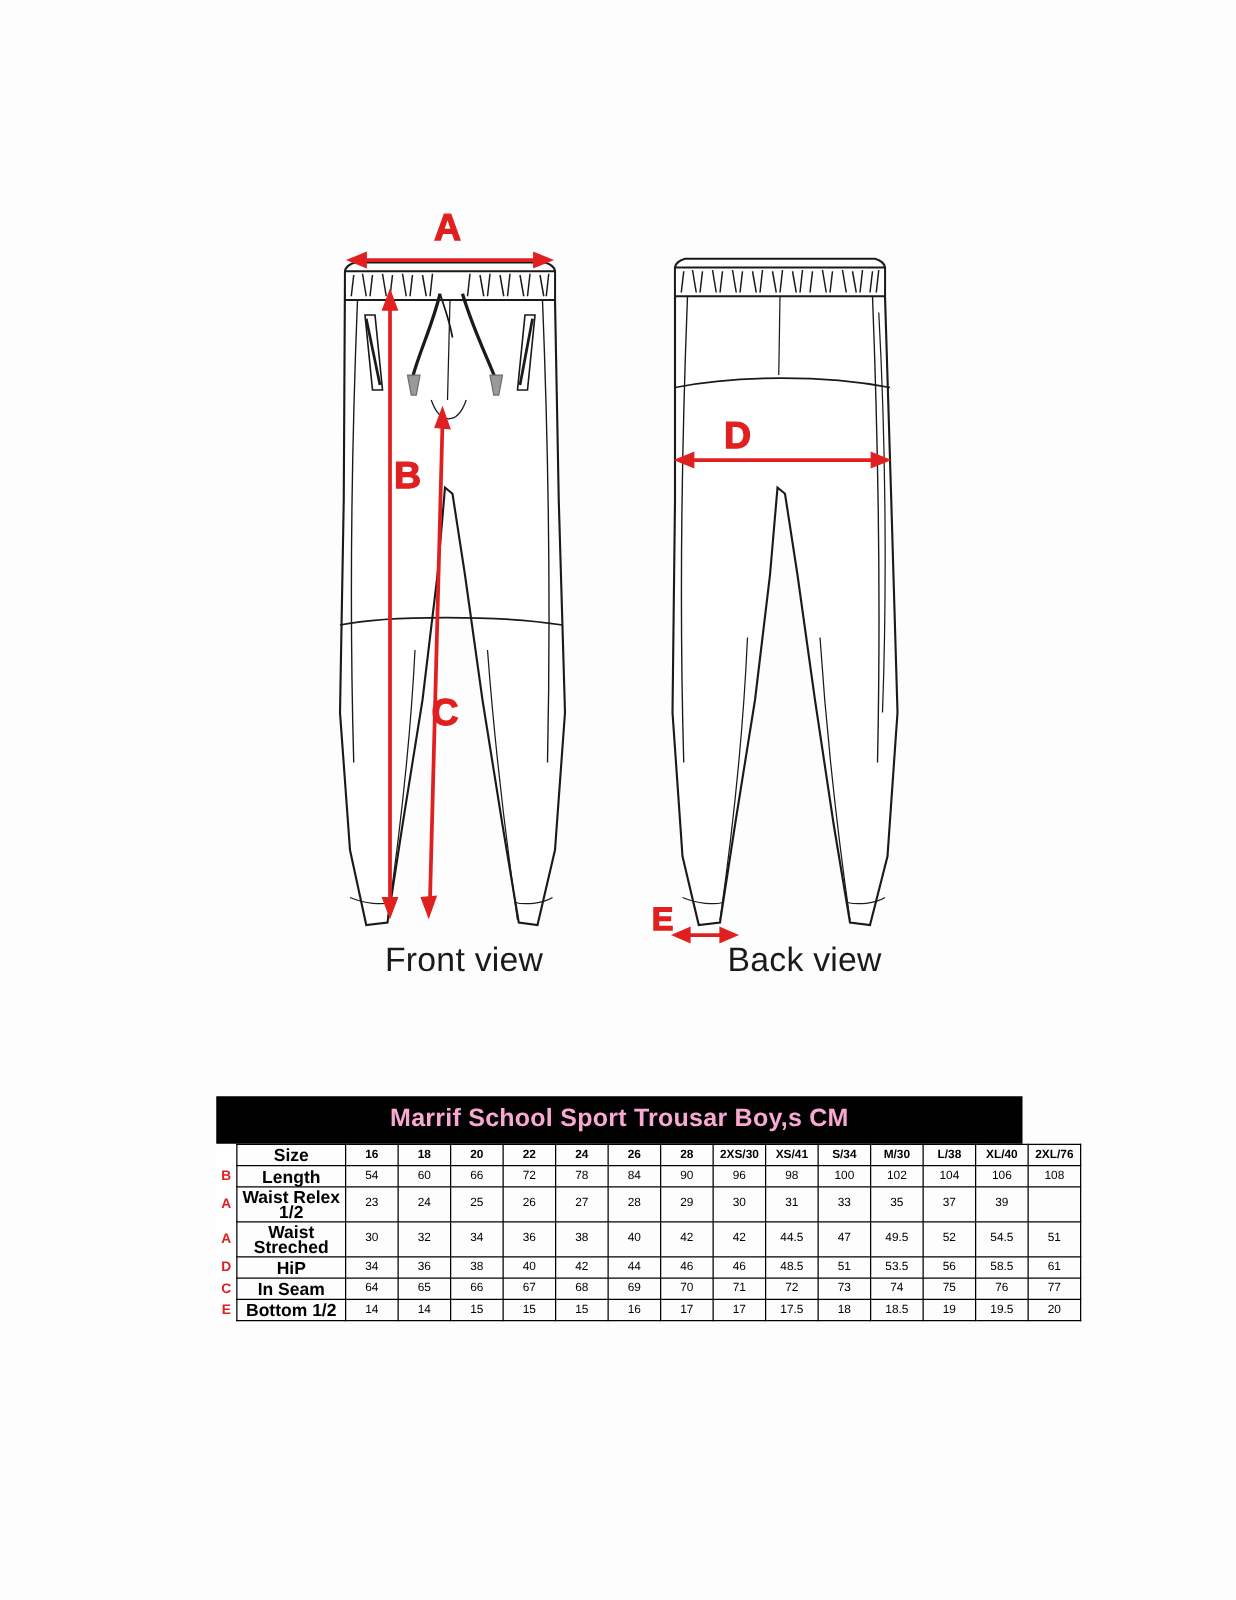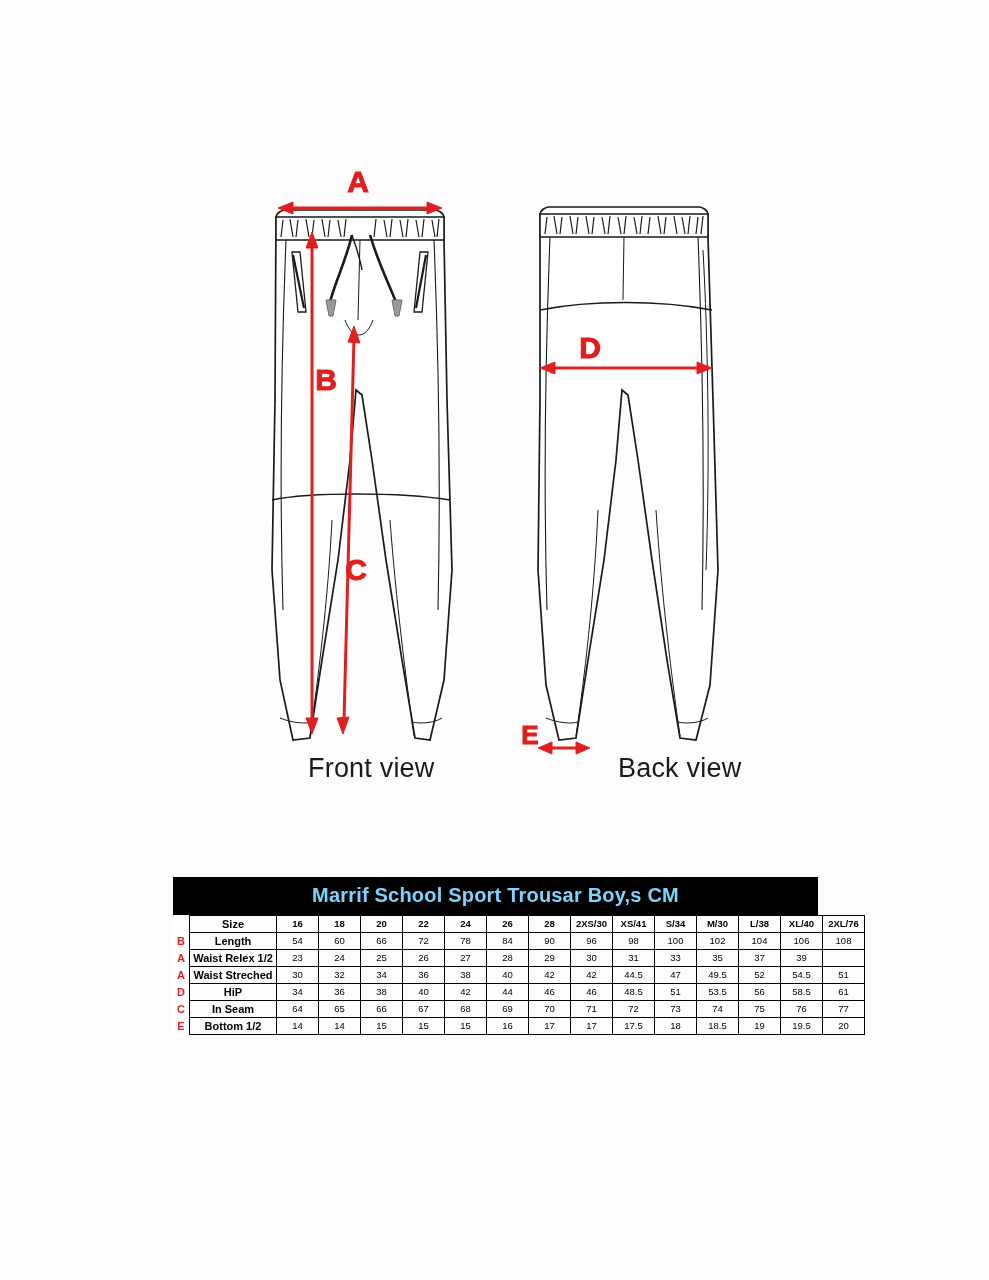--- a/index.html
+++ b/index.html
@@ -32,32 +32,32 @@
     display: block;
   }
   .view-caption {
     position: absolute;
     font-size: 27px;
     font-family: "Liberation Sans", sans-serif;
     color: #1a1a1a;
     letter-spacing: .2px;
   }
   #front-caption { left: 308px; top: 613px; }
-  #back-caption  { left: 582px; top: 613px; margin-left: 36px; }
+  #back-caption  { left: 582px; top: 613px; }
 
   
   .chart-wrap {
     position: absolute;
     left: 173px;
     top: 877px;
     width: 645px;
   }
   .chart-title {
     background: #000;
-    color: #7dd3fc;
+    color: #f9a8d4;
     text-align: center;
     font-size: 20px;
     font-weight: bold;
     padding: 7px 0 8px 0;
     letter-spacing: .2px;
     font-family: "Liberation Sans", sans-serif;
   }
   table.size-table {
     border-collapse: collapse;
     width: 645px;
@@ -78,21 +78,21 @@
     width: 16px;
     border: none;
     color: #e02020;
     font-weight: bold;
     font-size: 11px;
     text-align: center;
     background: #fff;
   }
   table.size-table .name-col {
     width: 86px;
-    font-size: 11px;
+    font-size: 14px;
   }
   table.size-table td.val {
     width: 41px;
     font-weight: normal;
   }
   table.size-table tr.head td {
     font-weight: bold;
   }
   
   .dim-letter {

